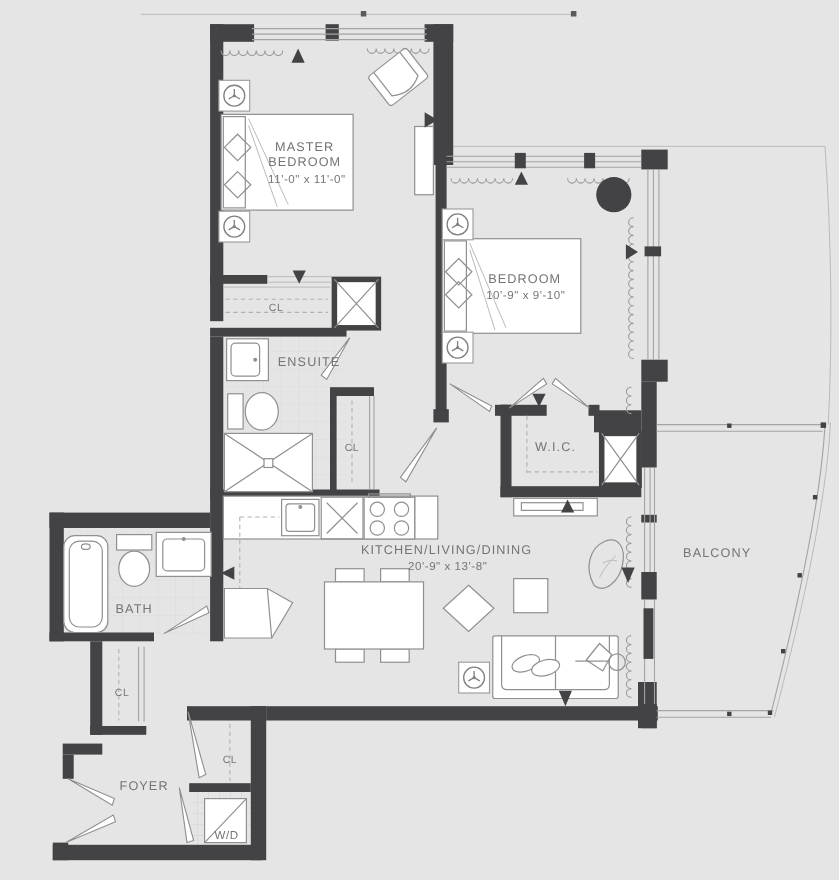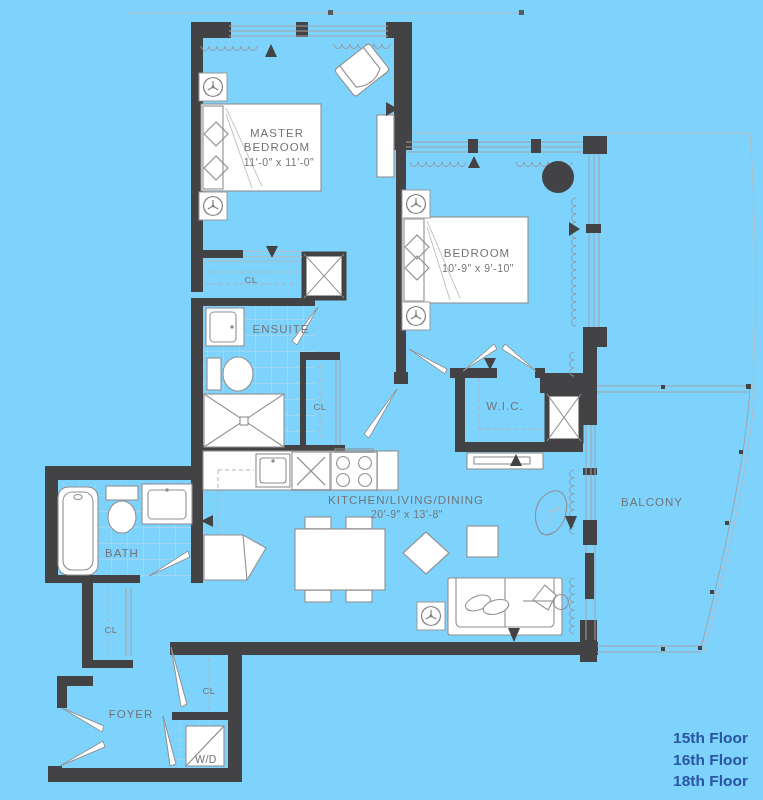--- a/index.html
+++ b/index.html
@@ -1,16 +1,16 @@
 <!DOCTYPE html>
 <html><head>
 <meta charset="utf-8">
 <style>
   html,body{margin:0;padding:0;background:#ffffff;}
-  #stage{position:relative;width:763px;height:800px;background:#7dd3fc;overflow:hidden;
+  #stage{position:relative;width:763px;height:800px;background:#e5e5e5;overflow:hidden;
          font-family:"Liberation Sans", sans-serif;}
   svg{position:absolute;left:0;top:0;}
   
   .w{fill:#434345;stroke:none;}
   .f{fill:#ffffff;stroke:#909092;stroke-width:1.1;}
   .s{fill:none;stroke:#909092;stroke-width:1.1;}
   .lt{fill:none;stroke:#b9b9bb;stroke-width:0.9;}
   .vl{fill:none;stroke:#a3a3a5;stroke-width:1;}
   .dash{fill:none;stroke:#b2b2b4;stroke-width:1;stroke-dasharray:4 3;}
   .tileE{fill:url(#tl);stroke:none;}
@@ -292,18 +292,13 @@
     <text class="lbl lbl-room" x="652" y="506" letter-spacing="2">BALCONY</text>
     <text class="lbl lbl-room" x="131" y="718">FOYER</text>
     <text class="lbl lbl-dim" x="206" y="763">W/D</text>
     <text class="lbl lbl-cl" x="251" y="283">CL</text>
     <text class="lbl lbl-cl" x="320" y="410">CL</text>
     <text class="lbl lbl-cl" x="111" y="633">CL</text>
     <text class="lbl lbl-cl" x="209" y="694">CL</text>
   </g>
 </svg>
 
-<div class="floors">
-  <div class="floor-link">15th Floor</div>
-  <div class="floor-link">16th Floor</div>
-  <div class="floor-link">18th Floor</div>
 </div>
-</div>
 
 </body></html>

